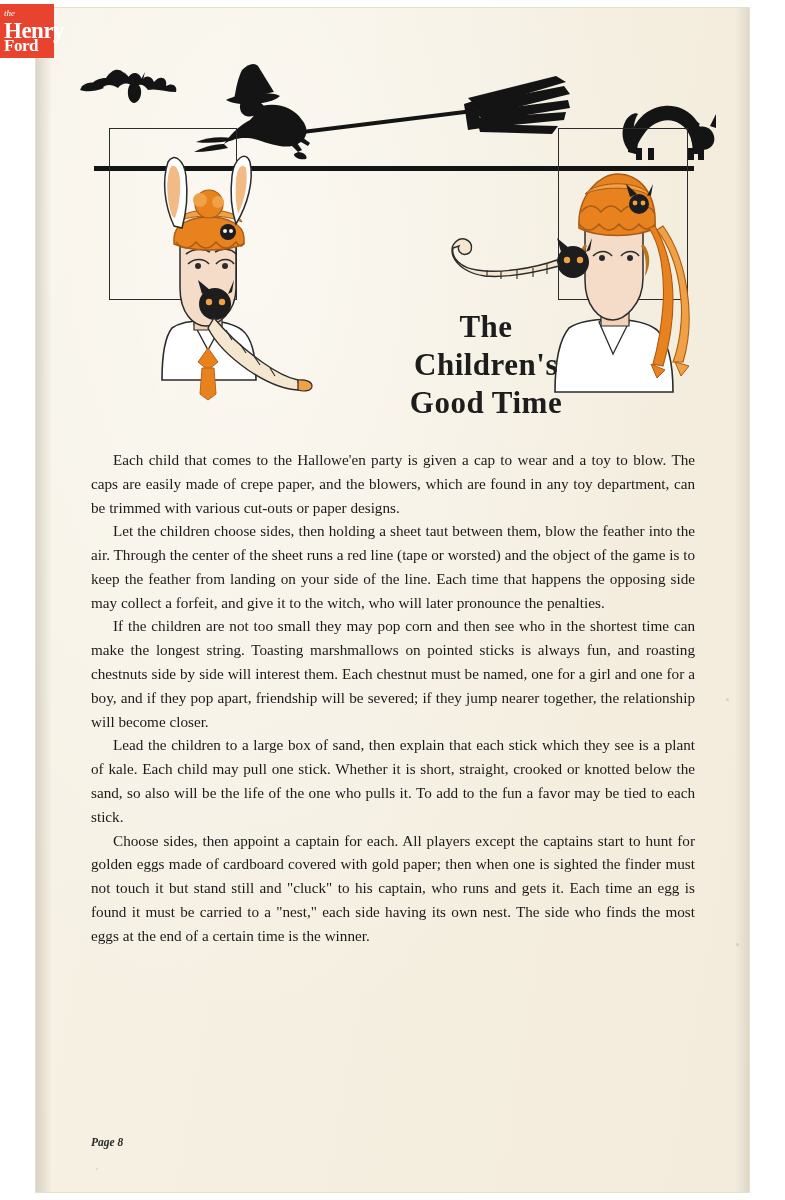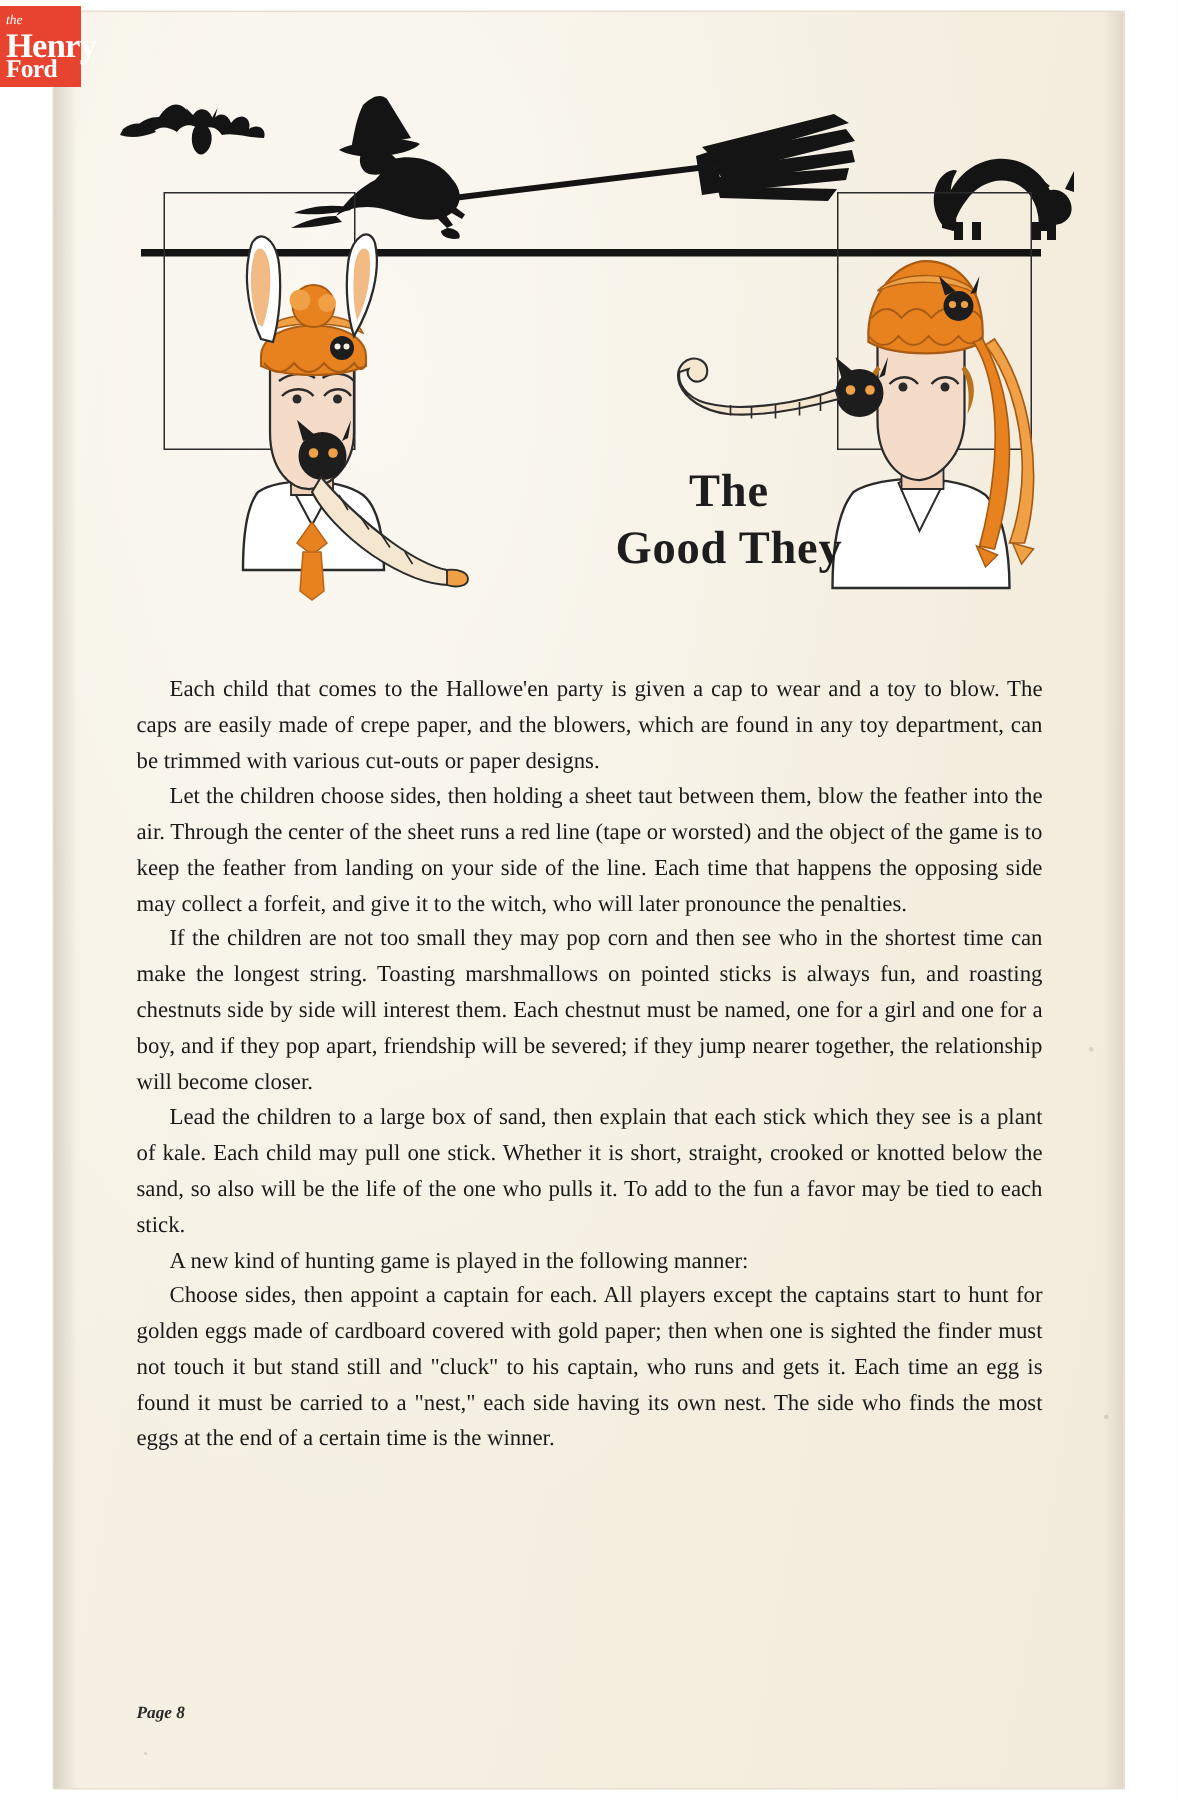--- a/index.html
+++ b/index.html
@@ -358,29 +358,29 @@
       <circle cx="129" cy="144" r="3.2" fill="#f0a045"></circle>
 
       <path d="M108 150 C86 156, 56 162, 34 160 C18 158, 6 150, 2 140
                C-2 128, 8 120, 16 124 C22 127, 22 136, 16 138 C10 140, 6 134, 8 130
                L2 132 C0 142, 10 152, 26 154 C48 158, 84 152, 106 144 Z" fill="#f4e6cf" stroke="#2b2b2b" stroke-width="1.4"></path>
       <path d="M96 148 L96 158 M82 152 L82 161 M66 154 L66 163 M50 155 L50 163 M36 154 L36 161" stroke="#2b2b2b" stroke-width="1.1"></path>
     </svg>
 
     <div id="title-block">
       <span class="tl">The</span>
-      <span class="tl">Good They</span>
+      <span class="tl">Children's</span>
+      <span class="tl">Good Time</span>
     </div>
 
     <div id="body-text">
       <p>Each child that comes to the Hallowe'en party is given a cap to wear and a toy to blow.   The caps are easily made of crepe paper, and the blowers, which are found in any toy department, can be trimmed with various cut-outs or paper designs.</p>
       <p>Let the children choose sides, then holding a sheet taut between them, blow the feather into the air.   Through the center of the sheet runs a red line (tape or worsted) and the object of the game is to keep the feather from landing on your side of the line.   Each time that happens the opposing side may collect a forfeit, and give it to the witch, who will later pronounce the penalties.</p>
       <p>If the children are not too small they may pop corn and then see who in the shortest time can make the longest string.   Toasting marshmallows on pointed sticks is always fun, and roasting chestnuts side by side will interest them.   Each chestnut must be named, one for a girl and one for a boy, and if they pop apart, friendship will be severed; if they jump nearer together, the relationship will become closer.</p>
       <p>Lead the children to a large box of sand, then explain that each stick which they see is a plant of kale.   Each child may pull one stick.   Whether it is short, straight, crooked or knotted below the sand, so also will be the life of the one who pulls it.   To add to the fun a favor may be tied to each stick.</p>
-      <p>A new kind of hunting game is played in the following manner:</p>
       <p>Choose sides, then appoint a captain for each.   All players except the captains start to hunt for golden eggs made of cardboard covered with gold paper; then when one is sighted the finder must not touch it but stand still and "cluck" to his captain, who runs and gets it. Each time an egg is found it must be carried to a "nest," each side having its own nest. The side who finds the most eggs at the end of a certain time is the winner.</p>
     </div>
 
     <div id="page-number">Page 8</div>
   </div>
 
   <div id="thf-logo">
     <span class="the">the</span>
     <span class="henry">Henry</span>
     <span class="ford">Ford</span>

